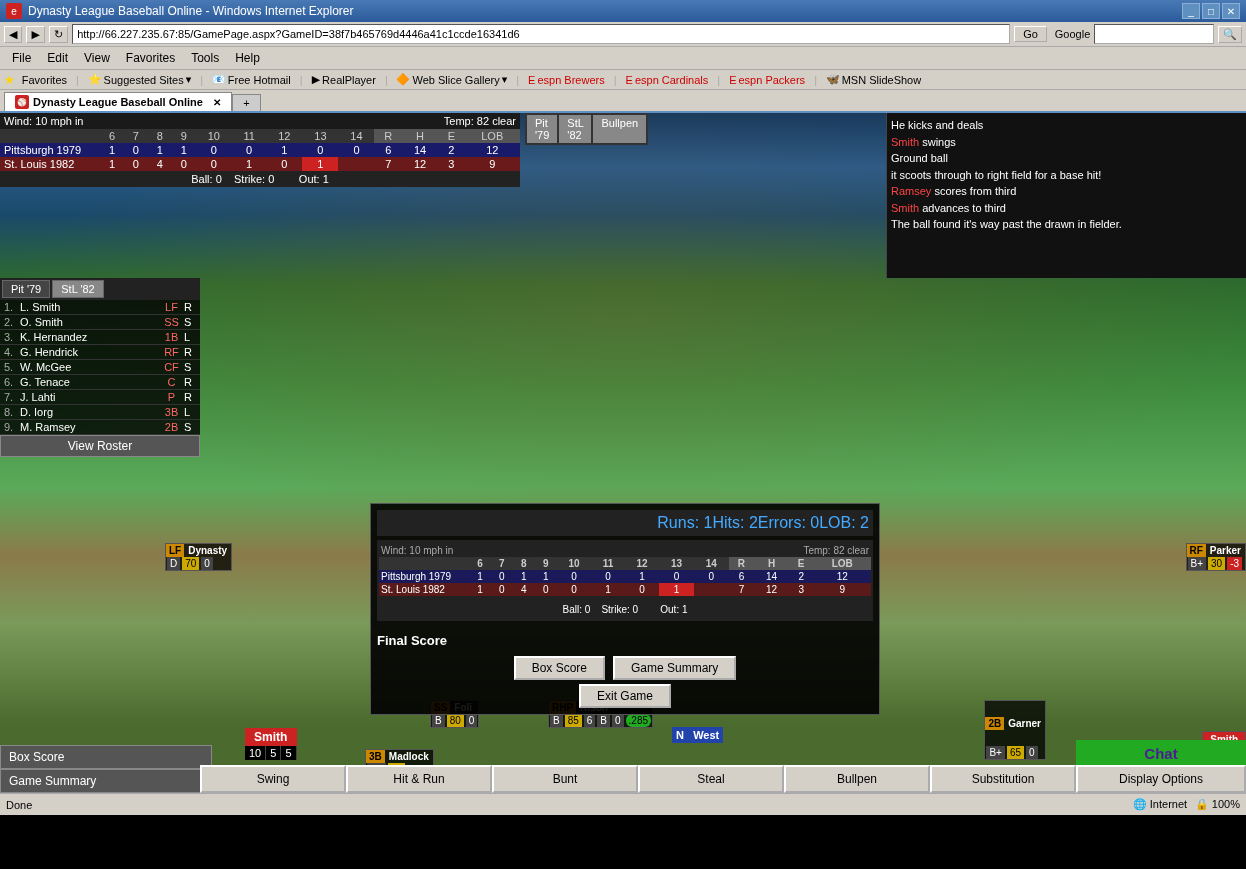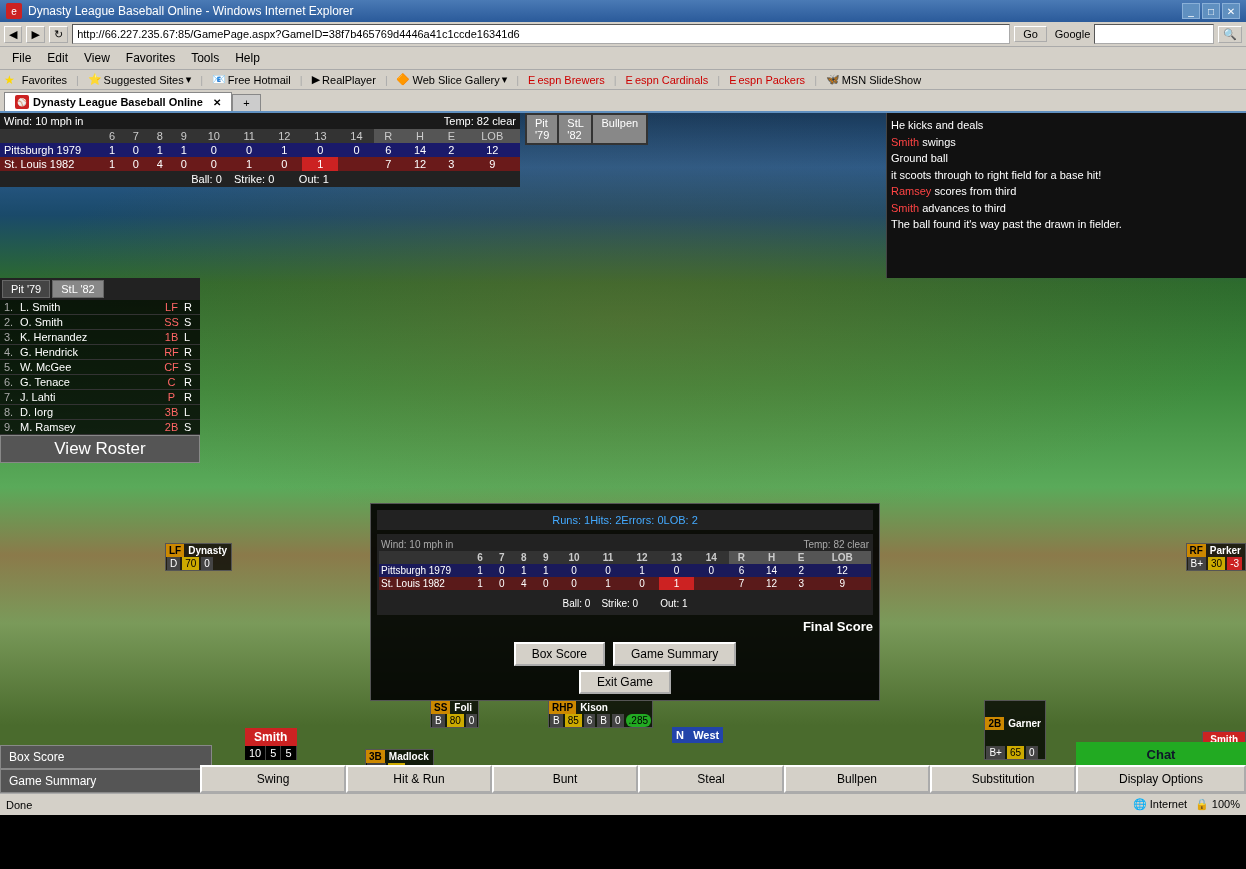--- a/index.html
+++ b/index.html
@@ -198,44 +198,44 @@
     .lineup-pos { width: 25px; text-align: center; }
     .lineup-hand { width: 12px; }
     .pos-red { color: #ff6666; }
 
     .view-roster-btn {
       background: #555;
       color: white;
       border: 1px solid #888;
       padding: 3px 10px;
       cursor: pointer;
-      font-size: 17px;
+      font-size: 12px;
       width: 100%;
     }
 
     
     .final-score-overlay {
       position: absolute;
       top: 390px;
       left: 370px;
       width: 510px;
       background: rgba(0,0,0,0.9);
       border: 1px solid #555;
       z-index: 20;
       padding: 6px;
     }
 
     .runs-bar {
       display: flex;
-      justify-content: center;
+      justify-content: flex-end;
       background: #222;
       padding: 4px;
       margin-bottom: 4px;
       color: white;
-      font-size: 11px;
+      font-size: 16px;
     }
     .runs-bar span { color: #4af; }
 
     .mini-score-table {
       width: 100%;
       border-collapse: collapse;
       font-size: 10px;
       color: white;
       margin-bottom: 6px;
     }
@@ -245,22 +245,23 @@
     }
     .mini-score-table thead th { background: #333; color: #ccc; }
     .mini-row-pit { background: #1a1a5a; }
     .mini-row-stl { background: #5a1a1a; }
     .mini-highlight { background: #cc2222; }
 
     .final-score-label {
       color: white;
       font-size: 13px;
       font-weight: bold;
-      text-align: right;
+      text-align: left;
       padding: 4px 0;
+      margin-top: 8px;
     }
 
     .final-buttons {
       display: flex;
       justify-content: center;
       gap: 8px;
       margin: 4px 0;
     }
     .final-btn {
       background: #d4d0c8;
@@ -342,24 +343,24 @@
       color: black;
     }
 
     
     .chat-btn {
       position: absolute;
       bottom: 26px;
       right: 0;
       width: 100px;
       background: #22aa22;
-      color: #0f172a;
+      color: #4c1d95;
       border: none;
       padding: 5px;
-      font-size: 13px;
+      font-size: 15px;
       cursor: pointer;
       font-weight: bold;
       z-index: 20;
     }
     .display-opts-btn {
       position: absolute;
       bottom: 0;
       right: 0;
       width: 170px;
       background: #d4d0c8;

